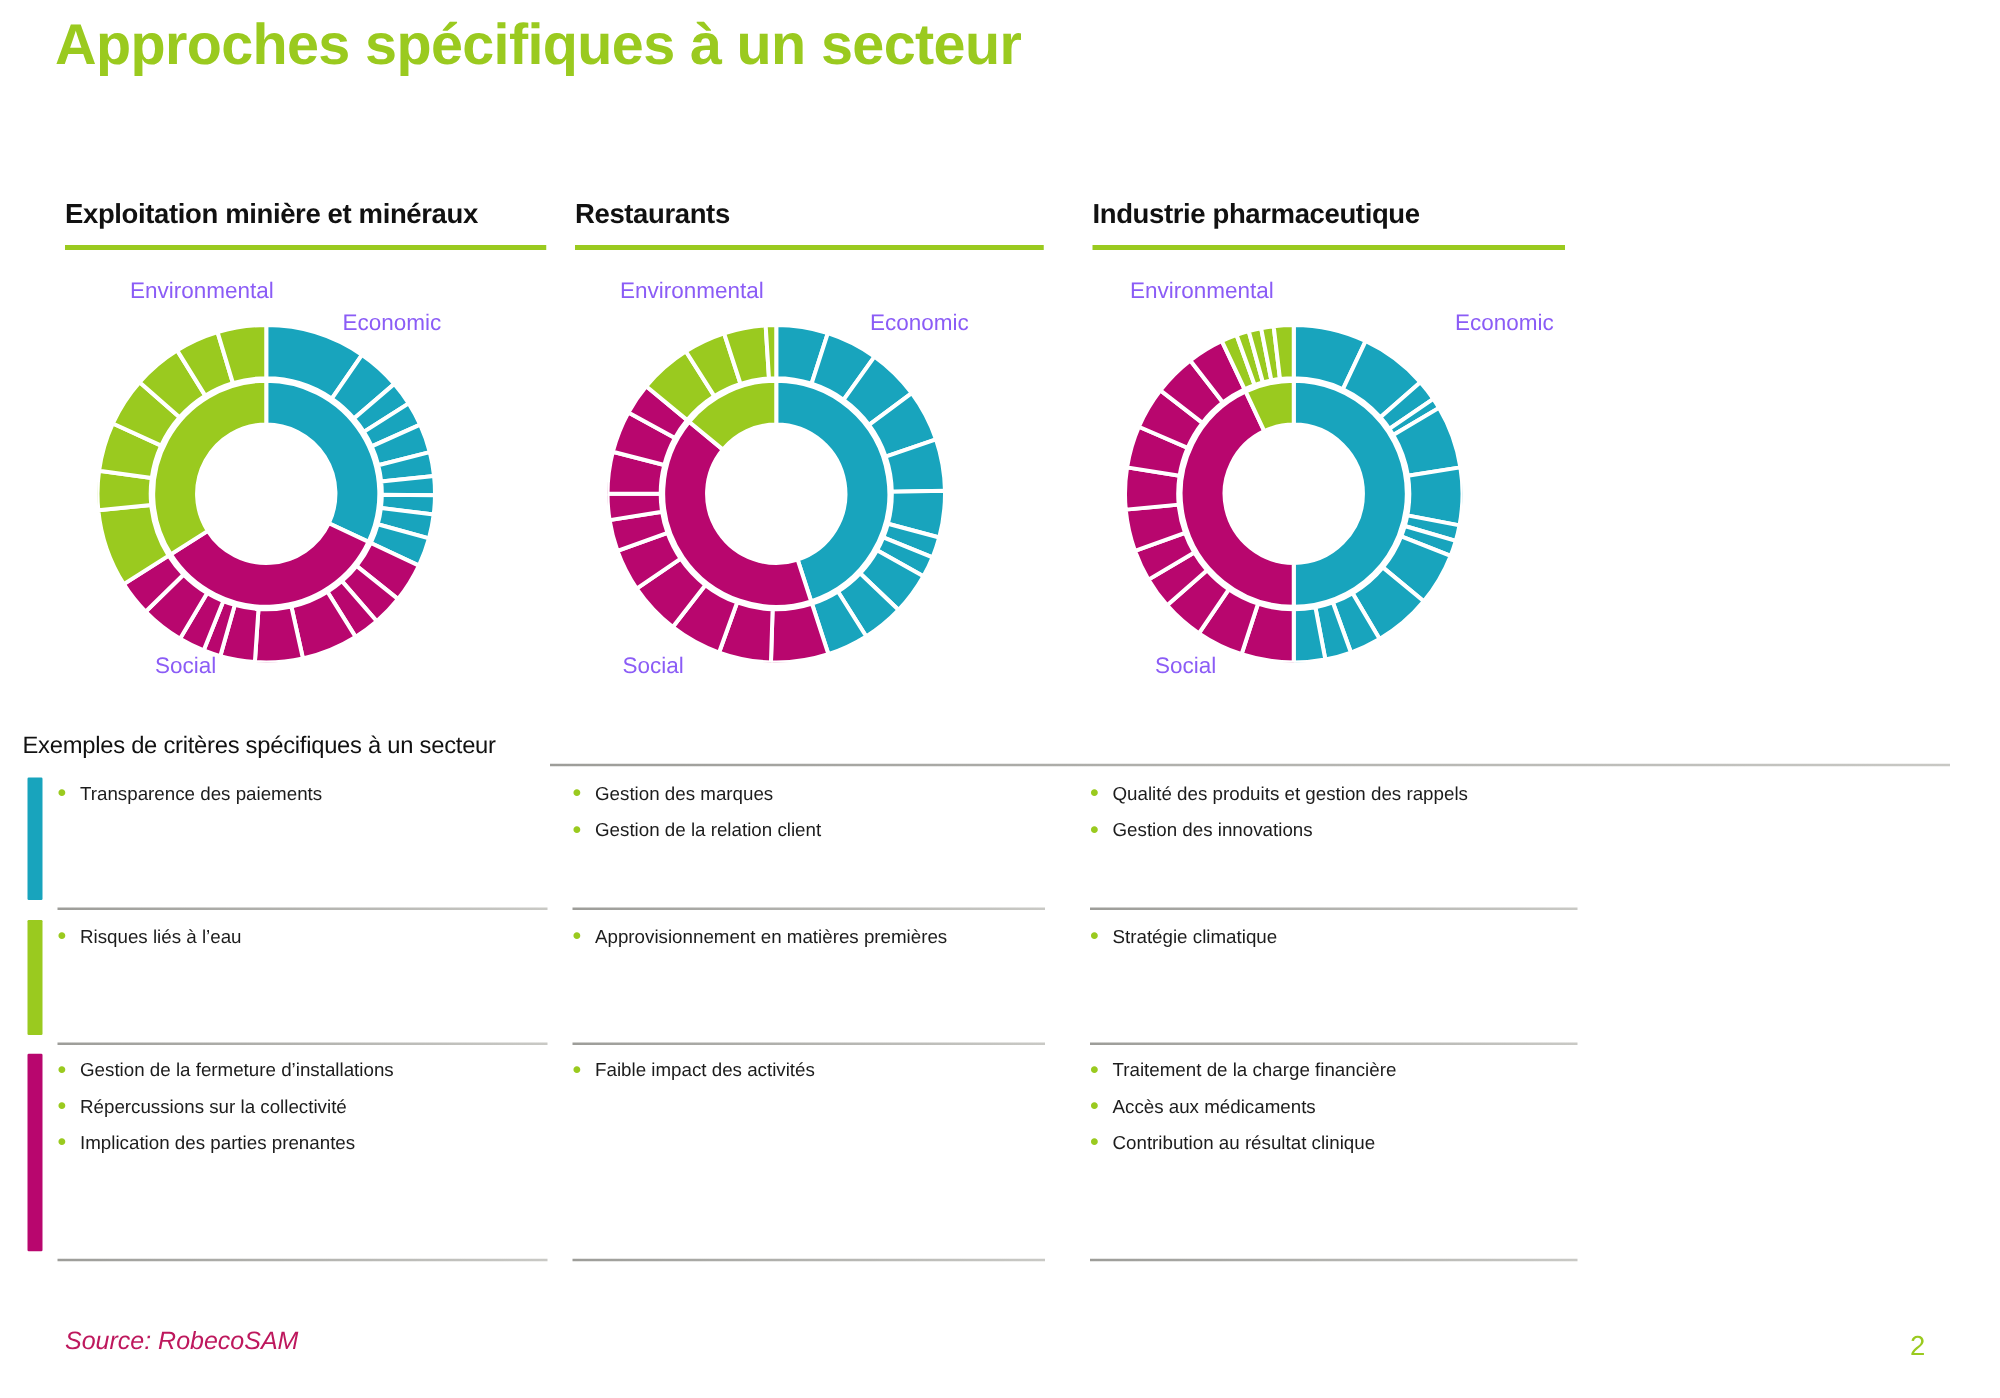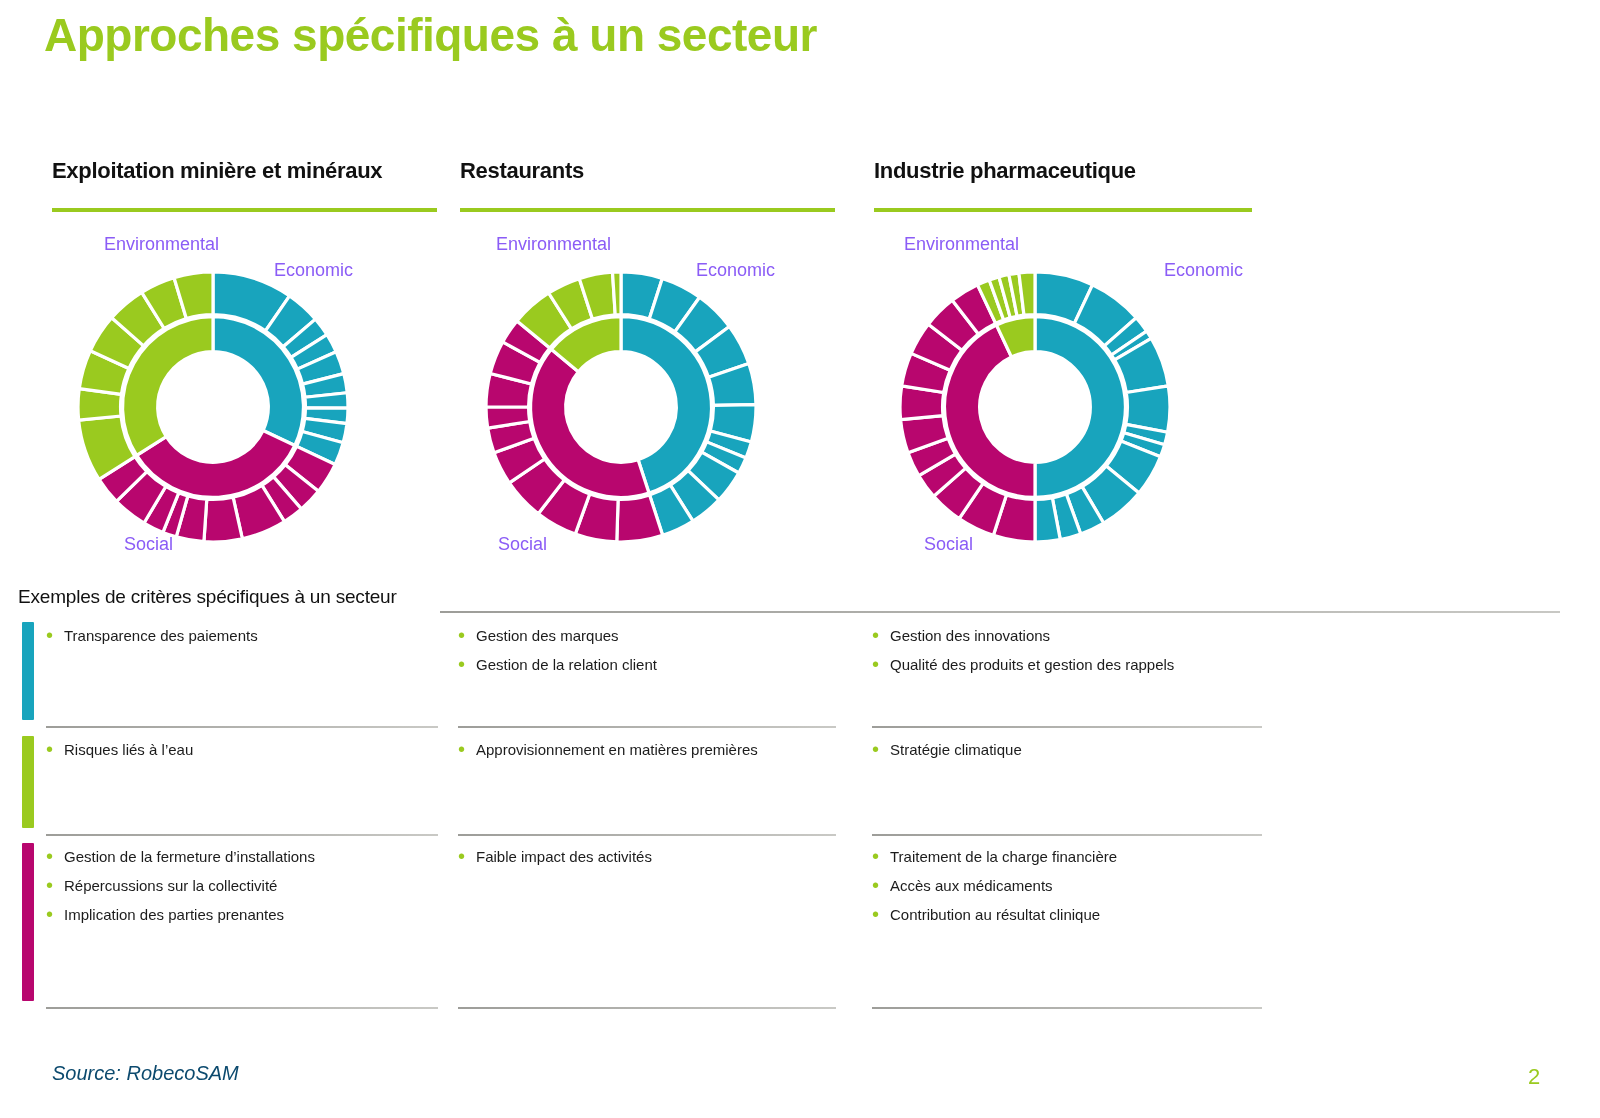--- a/index.html
+++ b/index.html
@@ -36,21 +36,21 @@
   .sector-col.c0 { left: 52px;  width: 385px; }
   .sector-col.c1 { left: 460px; width: 375px; }
   .sector-col.c2 { left: 874px; width: 378px; }
 
   .sector-head {
     font-size: 22px;
     font-weight: bold;
     color: #111111;
     letter-spacing: -0.3px;
     white-space: nowrap;
-    padding-bottom: 24px;
+    padding-bottom: 12px;
   }
   .sector-rule {
     height: 4px;
     background: #9ACA1F;
     width: 100%;
   }
 
   .donut-wrap {
     position: relative;
     margin-top: 22px;
@@ -145,21 +145,21 @@
     background: linear-gradient(to right, #9d9d99, #c9c9c5);
   }
 
   
   #source-note {
     position: absolute;
     left: 52px;
     top: 1062px;
     font-size: 20px;
     font-style: italic;
-    color: #0c4a6e;
+    color: #be185d;
   }
   #page-number {
     position: absolute;
     left: 1528px;
     top: 1064px;
     font-size: 22px;
     color: #9ACA1F;
   }
 </style>
 </head>
@@ -306,22 +306,22 @@
       </div>
       <div class="crit-cell k1">
         <ul class="crit-list">
           <li>Gestion des marques</li>
           <li>Gestion de la relation client</li>
         </ul>
         <div class="cell-rule" style="top: 104px; left: 0px; width: 378px;"></div>
       </div>
       <div class="crit-cell k2">
         <ul class="crit-list">
+          <li>Qualité des produits et gestion des rappels</li>
           <li>Gestion des innovations</li>
-          <li>Qualité des produits et gestion des rappels</li>
         </ul>
         <div class="cell-rule" style="top: 104px; left: 0px; width: 390px;"></div>
       </div>
     </div>
     <div class="crit-row" style="top: 736px; height: 106px;">
       <div class="crit-bar" style="height: 92px; background: rgb(154, 202, 31);"></div>
       <div class="crit-cell k0">
         <ul class="crit-list">
           <li>Risques liés à l’eau</li>
         </ul>

